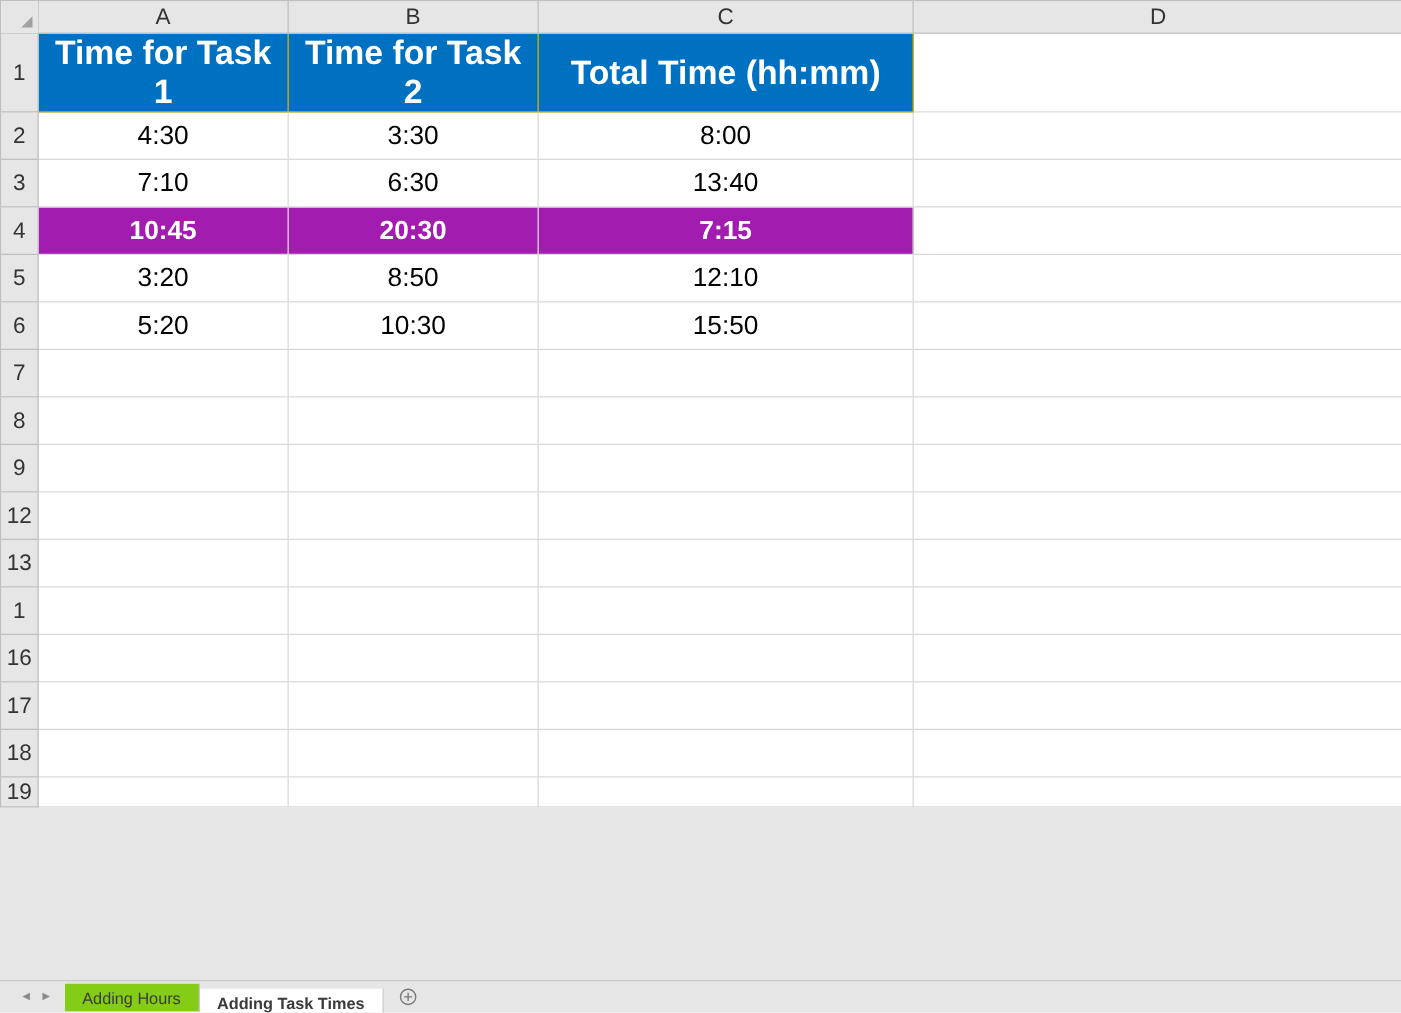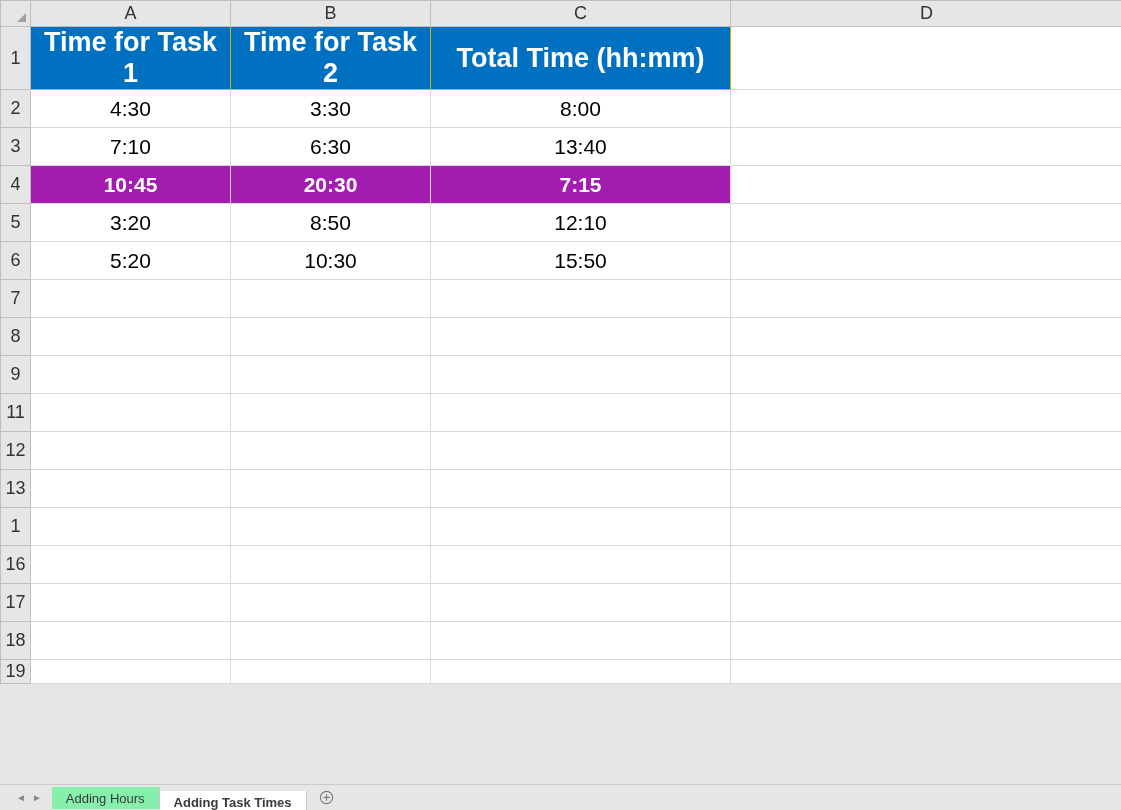--- a/index.html
+++ b/index.html
@@ -116,21 +116,21 @@
     color: #8a8a8a;
   }
   .tab-nav span {
     font-size: 10px;
   }
   .sheet-tab {
     padding: 4px 14px 3px 14px;
     border-right: 1px solid #c9c9c9;
     color: #3a3a3a;
     cursor: pointer;
-    background: #86efac;
+    background: #84cc16;
   }
   .sheet-tab:first-of-type {
     border-left: 1px solid #c9c9c9;
   }
   .sheet-tab.active {
     background: #ffffff;
     font-weight: 600;
     border-bottom: 2px solid #ffffff;
     position: relative;
     top: 0;
@@ -225,27 +225,20 @@
           </tr>
         <tr>
             <th class="row-header">8</th>
             <td class="cell"></td>
             <td class="cell"></td>
             <td class="cell"></td>
             <td class="cell"></td>
           </tr>
         <tr>
             <th class="row-header">9</th>
-            <td class="cell"></td>
-            <td class="cell"></td>
-            <td class="cell"></td>
-            <td class="cell"></td>
-          </tr>
-        <tr>
-            <th class="row-header">11</th>
             <td class="cell"></td>
             <td class="cell"></td>
             <td class="cell"></td>
             <td class="cell"></td>
           </tr>
         <tr>
             <th class="row-header">12</th>
             <td class="cell"></td>
             <td class="cell"></td>
             <td class="cell"></td>

